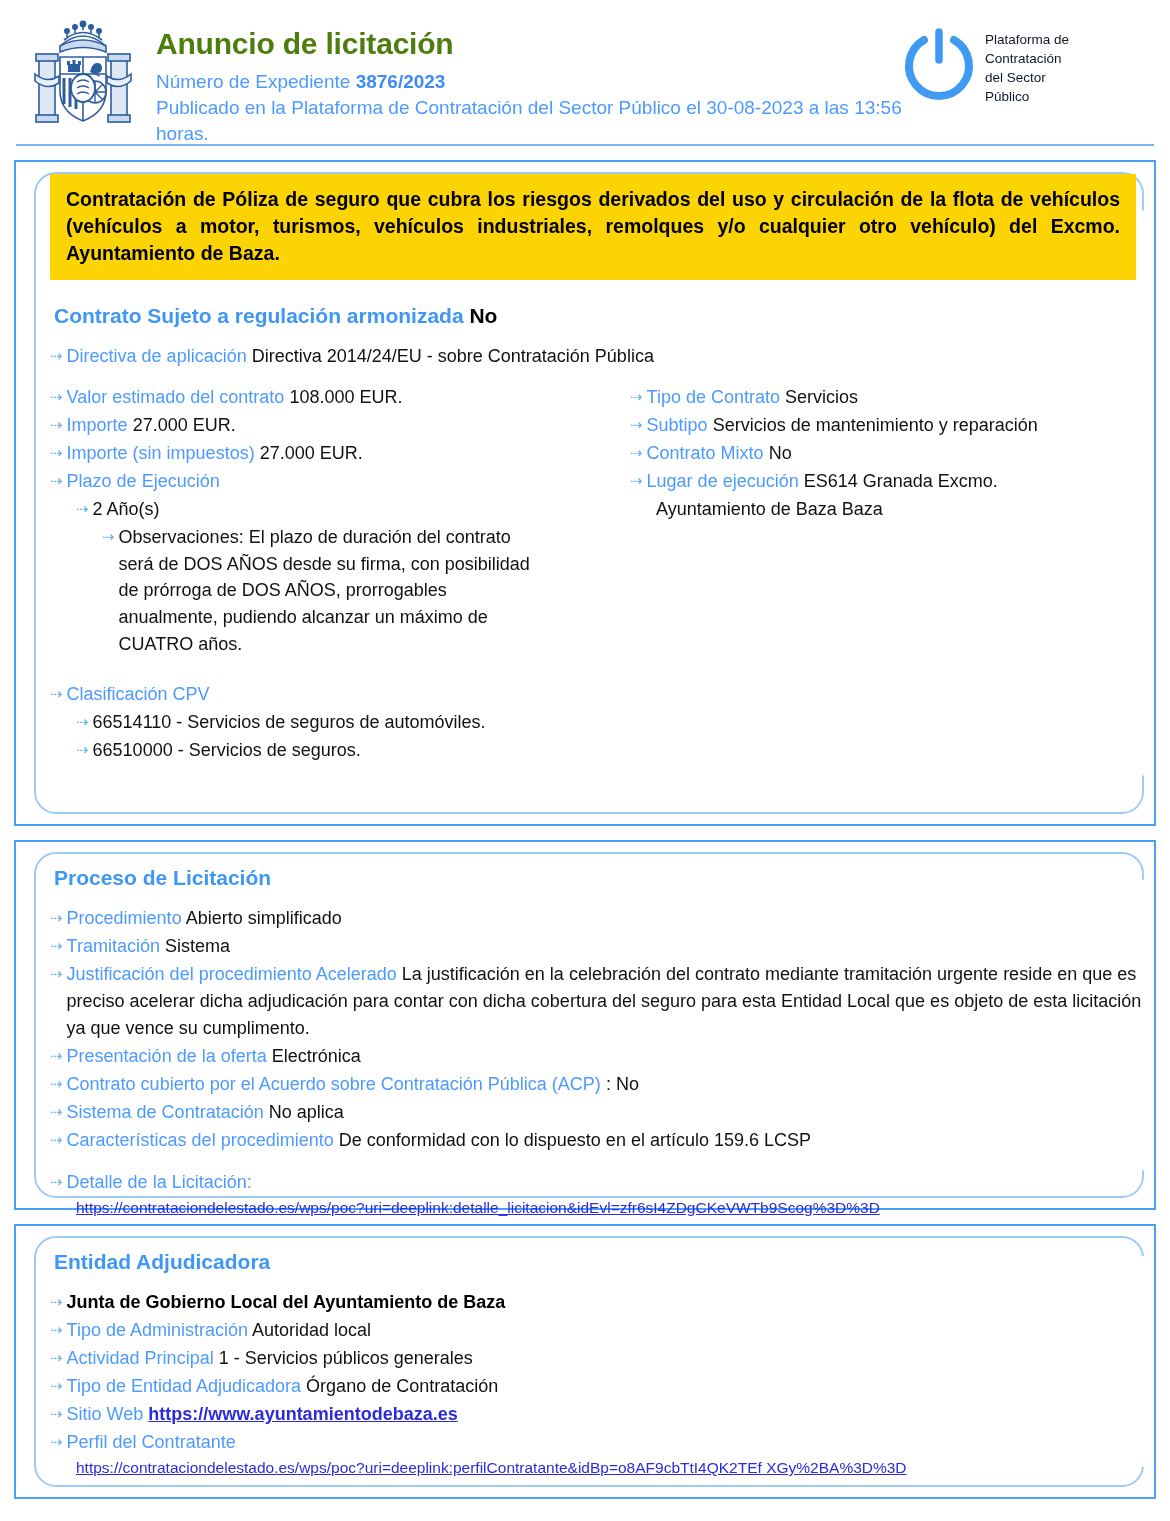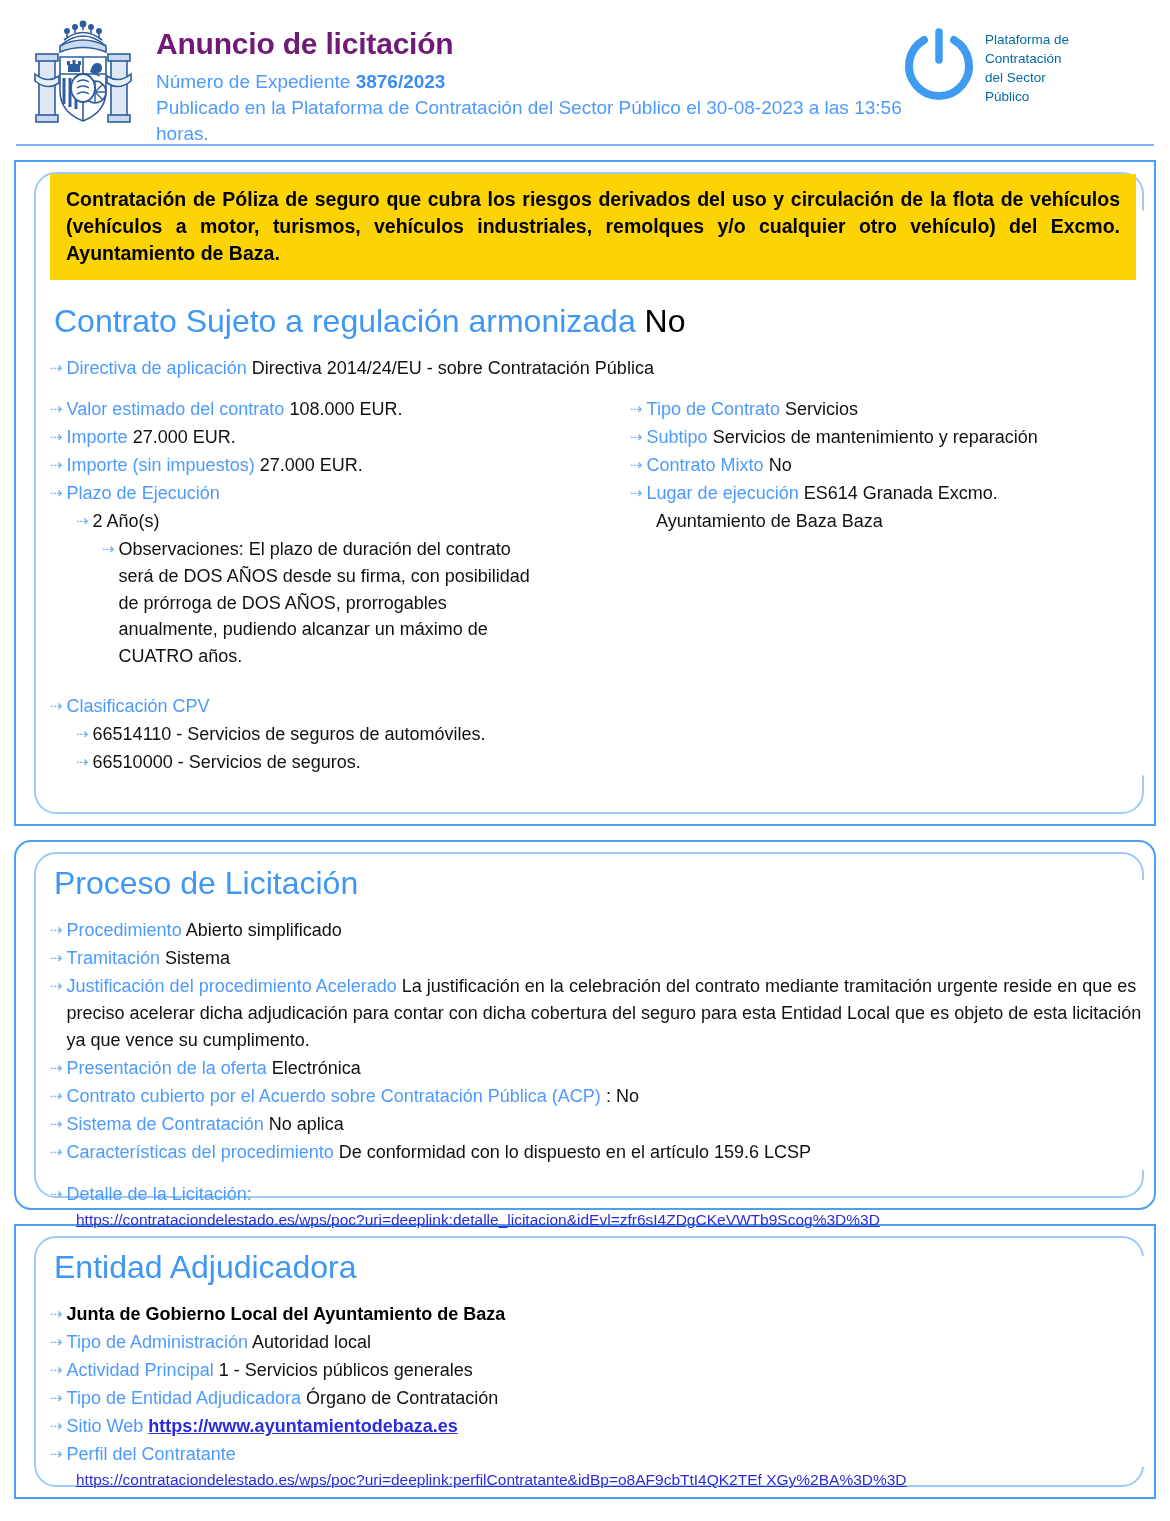--- a/index.html
+++ b/index.html
@@ -36,21 +36,21 @@
   .coat-svg { display: block; }
 
   .header-text {
     flex: 1 1 auto;
     padding-left: 8px;
     padding-top: 14px;
   }
   .doc-title {
     font-size: 30px;
     font-weight: bold;
-    color: #701a75;
+    color: #4d7c0f;
     line-height: 1.08;
     letter-spacing: -0.2px;
   }
   .expediente, .publicado {
     font-size: 19px;
     color: #4c9aff;
     line-height: 1.32;
     margin-top: 9px;
   }
   .expediente b { color: #3b8cf5; }
@@ -59,21 +59,21 @@
   .pcsp-logo {
     flex: 0 0 250px;
     display: flex;
     align-items: flex-start;
     padding-top: 12px;
   }
   .pcsp-mark { flex: 0 0 auto; }
   .pcsp-words {
     font-size: 13.5px;
     line-height: 1.42;
-    color: #0369a1;
+    color: #0f172a;
     padding-left: 9px;
     padding-top: 4px;
     white-space: nowrap;
   }
 
   .header-rule {
     height: 2px;
     background: #7fb4f2;
     margin: 12px 16px 0 16px;
   }
@@ -112,22 +112,22 @@
     font-weight: bold;
     font-size: 19.5px;
     line-height: 1.38;
     color: #000000;
     text-align: justify;
     text-justify: inter-word;
   }
 
   
   h2.sec-head {
-    font-size: 32px;
-    font-weight: normal;
+    font-size: 21px;
+    font-weight: bold;
     color: #3e96f5;
     margin: 24px 0 16px 38px;
     line-height: 1.1;
   }
   h2.sec-head .val {
     color: #000000;
   }
 
   
   .fields { margin: 0 0 0 34px; }
@@ -183,21 +183,21 @@
   .inline-link {
     color: #2b2bdd;
     text-decoration: underline;
     font-size: 18px;
     font-weight: bold;
   }
   .bold-item { font-weight: bold; color: #000; }
 
   
   #section-contract { height: 666px; }
-  #section-proceso  { height: 370px; border-radius: 17px; }
+  #section-proceso  { height: 370px; }
   #section-entidad  { height: 275px; }
 </style>
 </head>
 <body>
 
 <div class="header">
 
   <div class="coat-wrap">
     <svg class="coat-svg" width="112" height="118" viewBox="0 0 112 118" aria-hidden="true">
       <g fill="none" stroke="#2d5d9e" stroke-width="1.6">

